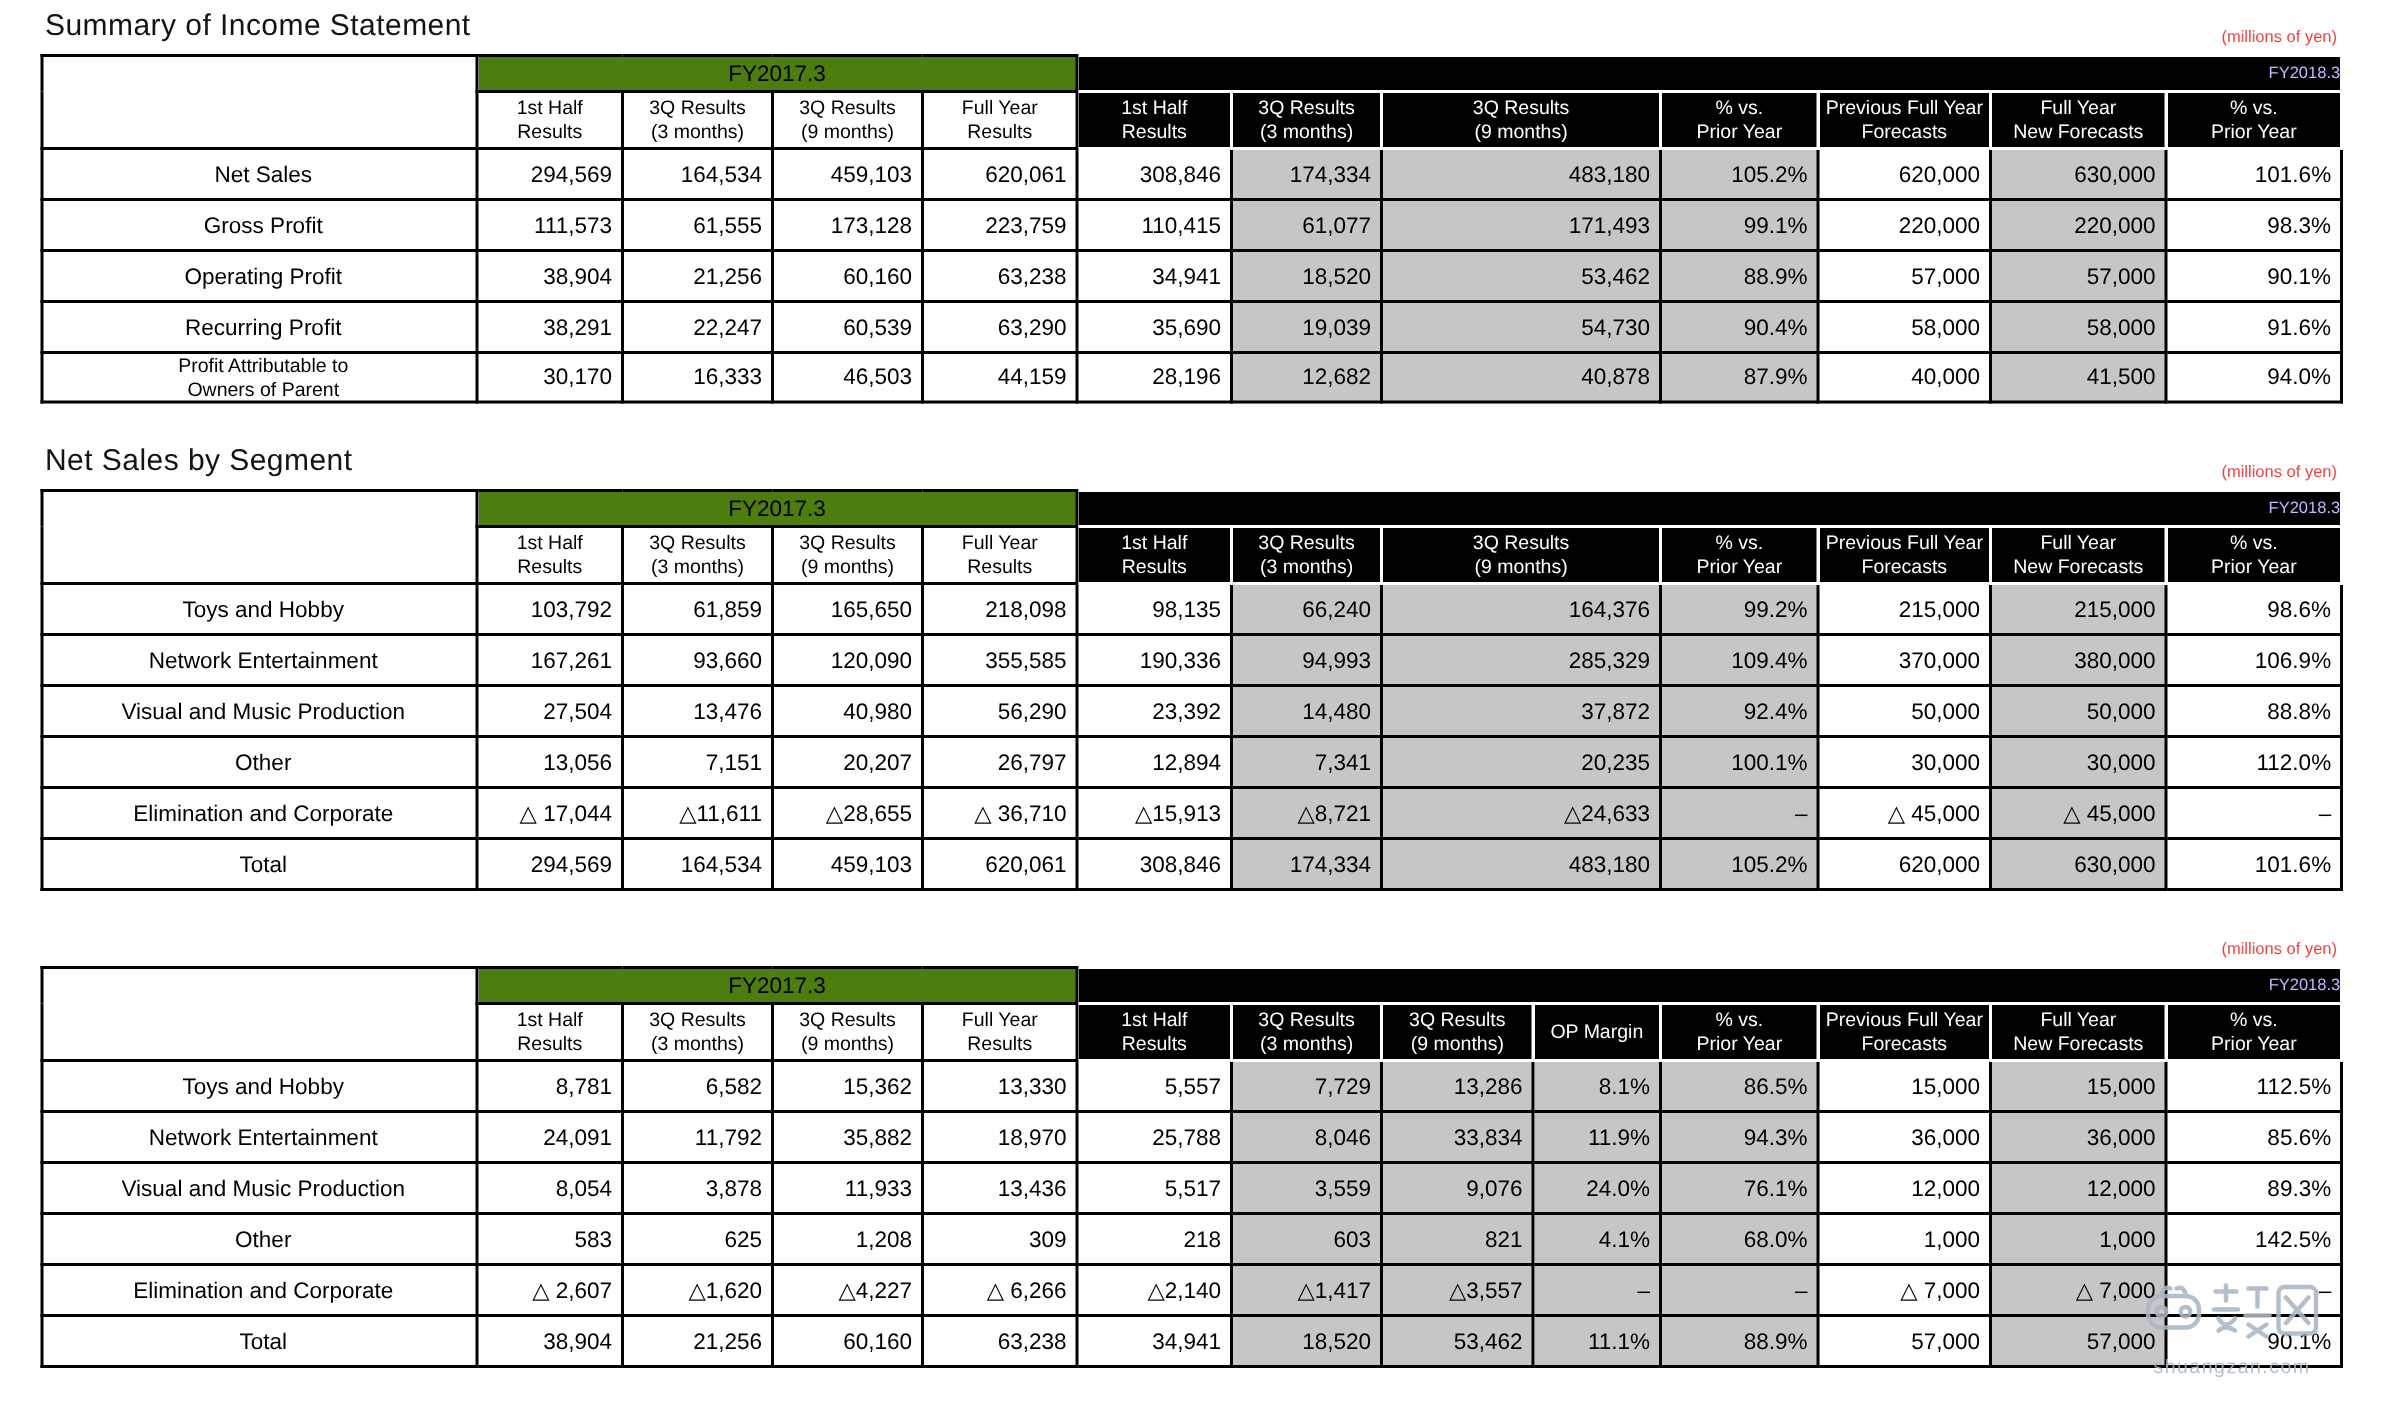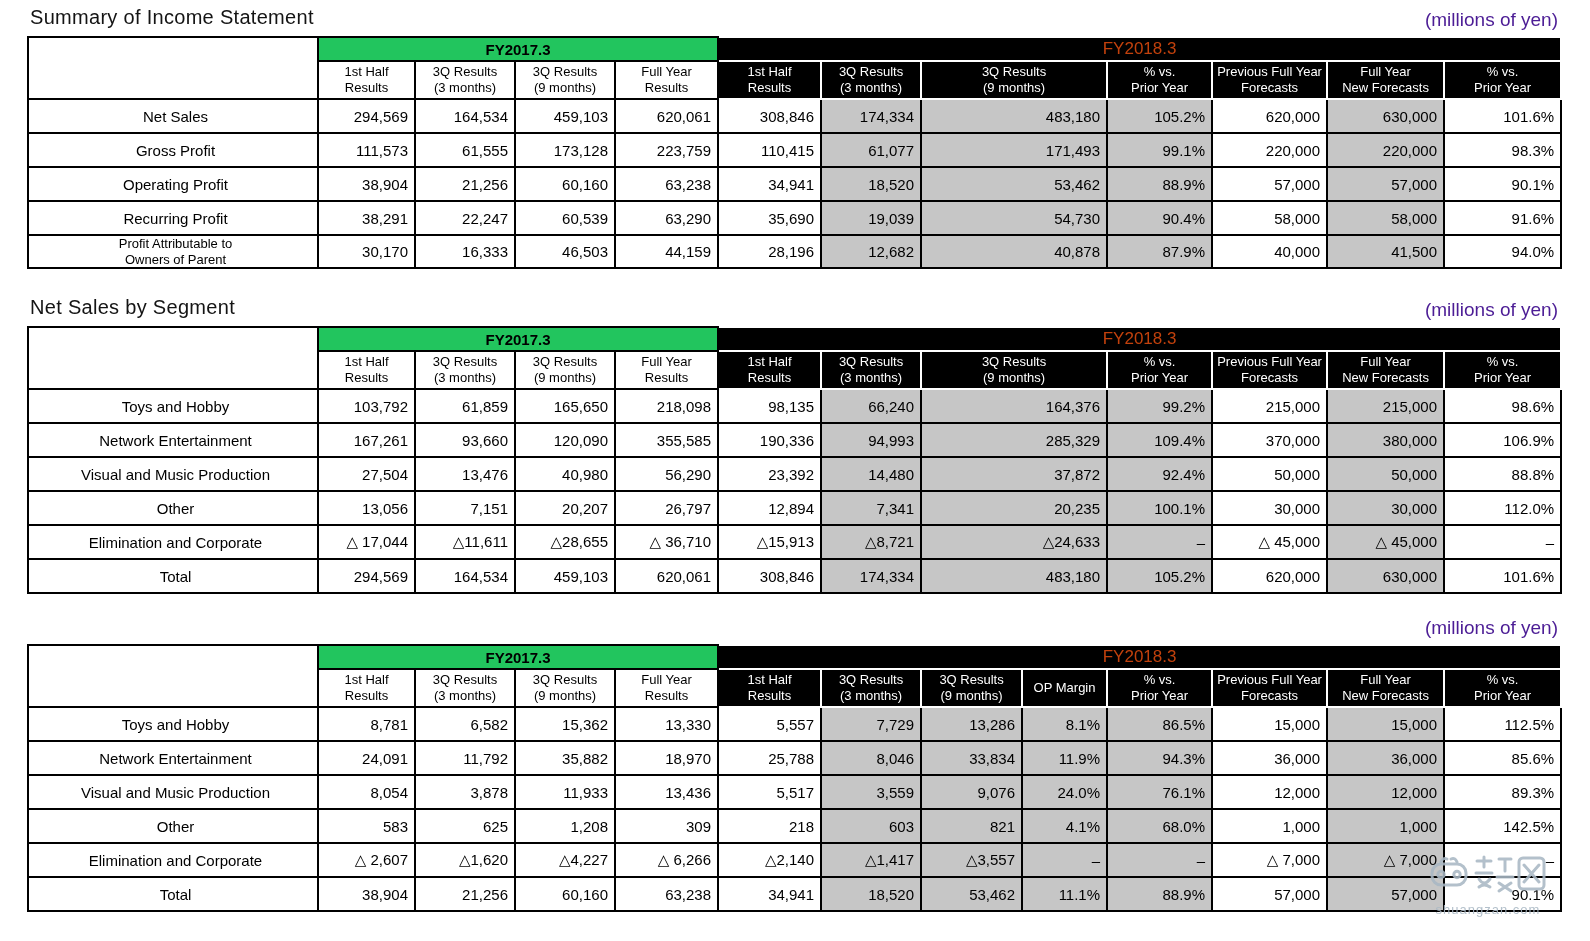--- a/index.html
+++ b/index.html
@@ -12,40 +12,40 @@
     overflow: hidden;
   }
   .section { position: absolute; left: 27px; width: 1533px; }
   .sec-title-row { position: relative; height: 26px; margin-bottom: 4px; }
   .sec-title {
     position: absolute; left: 3px; top: 0;
     font-size: 20px; color: #141414; letter-spacing: 0.3px;
   }
   .unit {
     position: absolute; right: 2px; bottom: 1px;
-    font-size: 19px; color: #4c1d95;
+    font-size: 11px; color: #ef4444;
   }
   table {
     border-collapse: collapse;
     table-layout: fixed;
     width: 1533px;
   }
   td {
     border: 2px solid #000;
     vertical-align: middle;
     white-space: pre-line;
     overflow: hidden;
     padding: 0;
   }
   td.corner { background: #fff; }
   tr.bannerrow { height: 24px; }
-  td.banner17 { text-align: center; font-size: 15px; background: #22c55e; font-weight: bold; }
+  td.banner17 { text-align: center; font-size: 15px; background: #4d7c0f; }
   td.banner18 {
-    text-align: center; font-size: 17px;
-    background: #000; color: #c2410c; border-color: #fff;
+    text-align: right; font-size: 11px;
+    background: #000; color: #c4b5fd; border-color: #fff;
   }
   tr.subrow { height: 38px; }
   tr.subrow td { text-align: center; font-size: 13px; line-height: 1.25; }
   td.sub17 { background: #fff; }
   td.sub18 { background: #000; color: #fff; border-color: #fff; }
   td.hdr-sm { font-size: 12px; margin-left: 42px; }
   tbody tr { height: 34px; }
   tbody tr.tall { height: 24px; }
   tbody td { font-size: 15px; }
   td.num { text-align: right; padding-right: 6px; }

